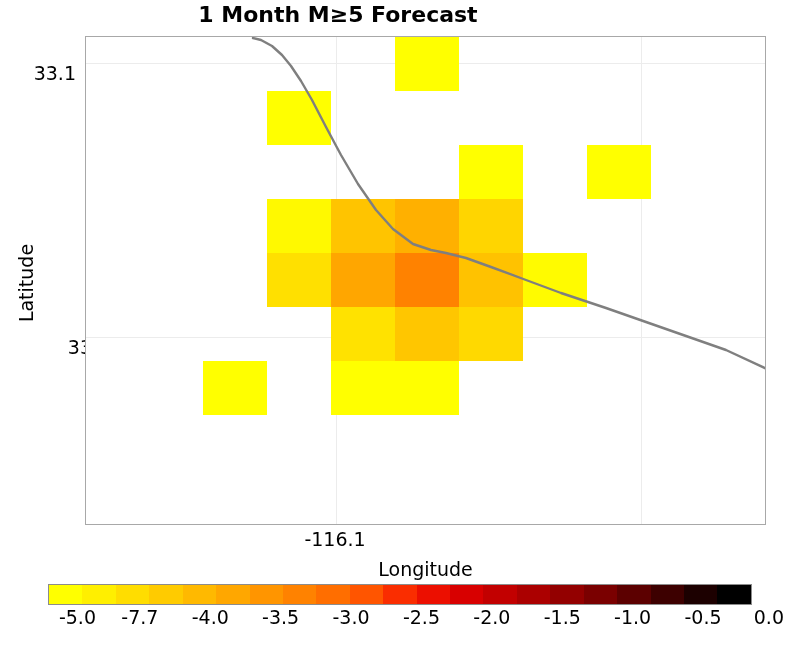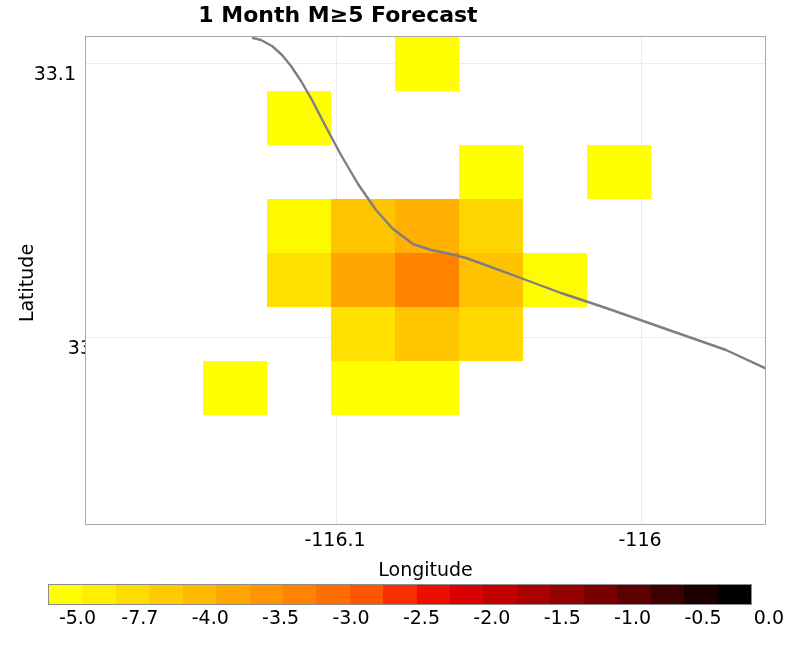--- a/index.html
+++ b/index.html
@@ -184,21 +184,20 @@
         <div class="cell" style="left: 245px; top: 324px; width: 64px; height: 54px; background: rgb(255, 255, 0);"></div>
         <div class="cell" style="left: 309px; top: 324px; width: 64px; height: 54px; background: rgb(255, 255, 0);"></div>
       </div>
 
     <svg id="fault-svg" viewBox="0 0 681 489" preserveAspectRatio="none">
       <polyline id="fault-path" fill="none" stroke="#7f7f7f" stroke-width="2.4" stroke-linejoin="round" stroke-linecap="round" points="167,1 175,3 186,9 196,18 205,29 215,44 226,63 240,90 255,118 272,147 290,173 307,192 327,207 345,213 360,216 380,221 405,230 440,243 475,256 520,271 560,285 600,299 640,313 681,332"></polyline>
     </svg>
   </div>
 
   <div class="xtick" style="left:275px; top:530px;">-116.1</div>
-  <div class="xtick" style="left:580px; top:530px;">-116</div>
 
   <div class="axis-label-x">Longitude</div>
 
   <div id="colorbar-wrap">
     <div id="colorbar">
         <div class="seg" style="background: rgb(255, 255, 0);"></div>
         <div class="seg" style="background: rgb(255, 239, 0);"></div>
         <div class="seg" style="background: rgb(255, 221, 0);"></div>
         <div class="seg" style="background: rgb(255, 203, 0);"></div>
         <div class="seg" style="background: rgb(255, 185, 0);"></div>

